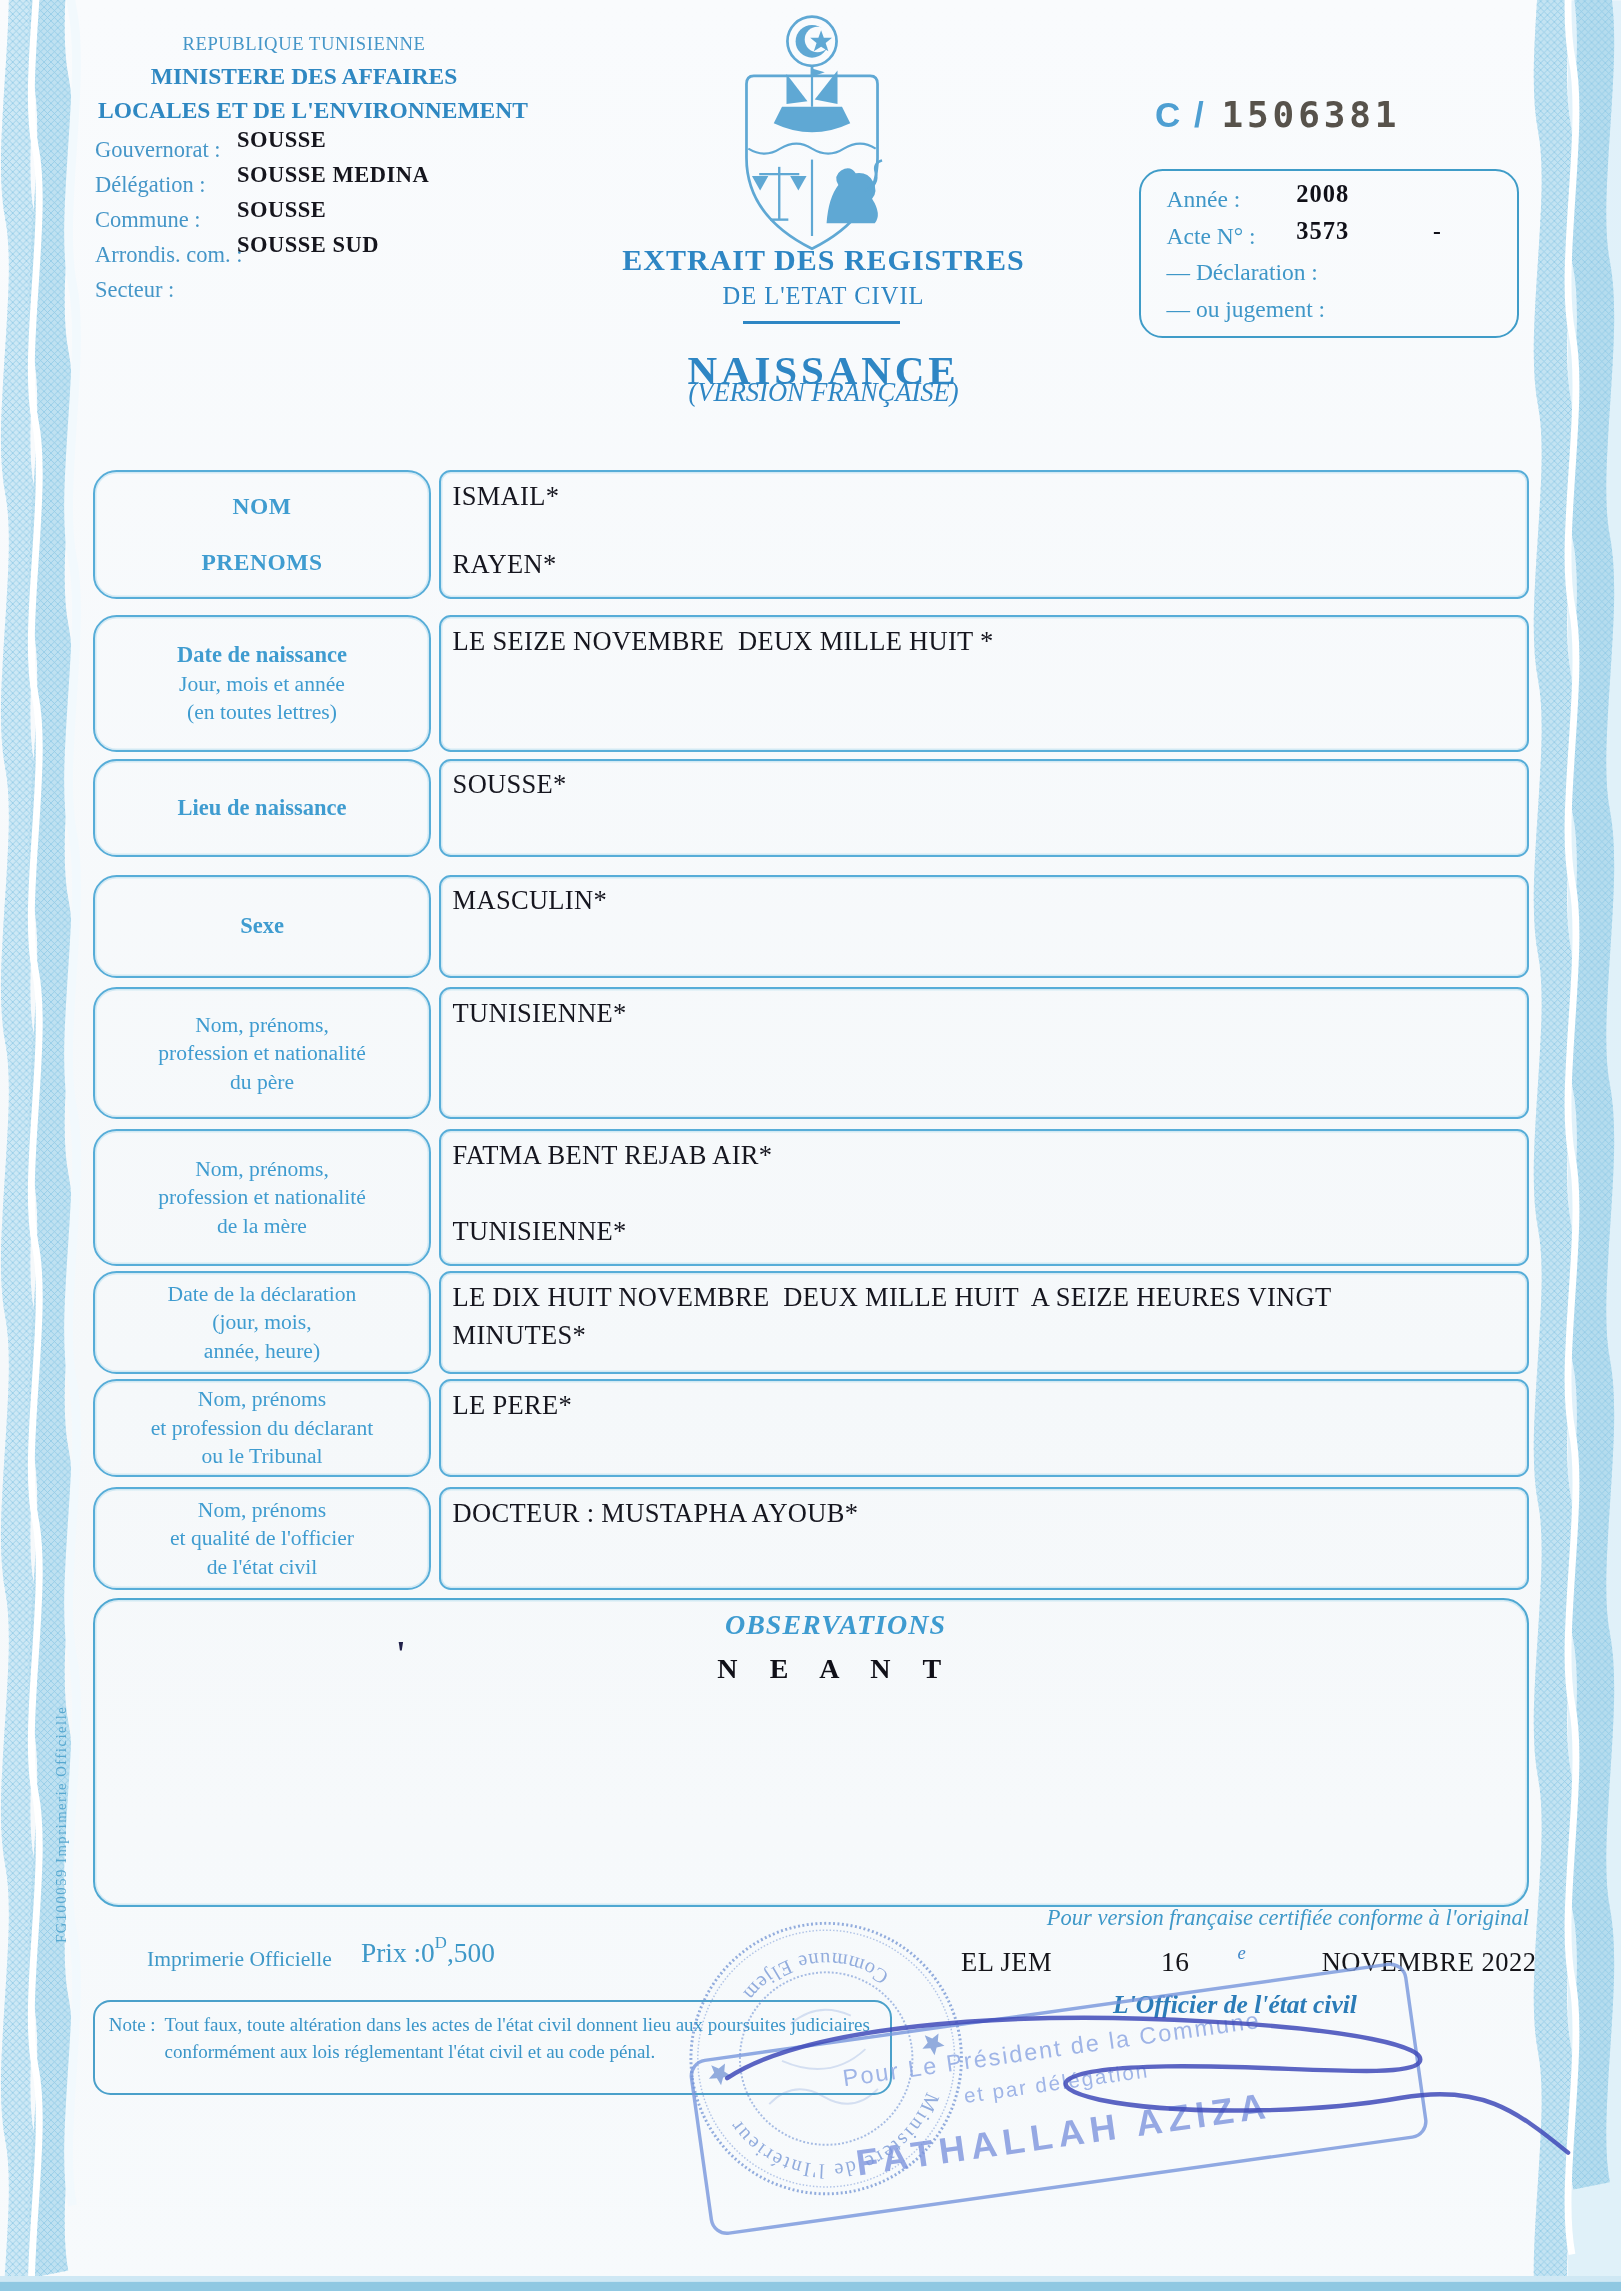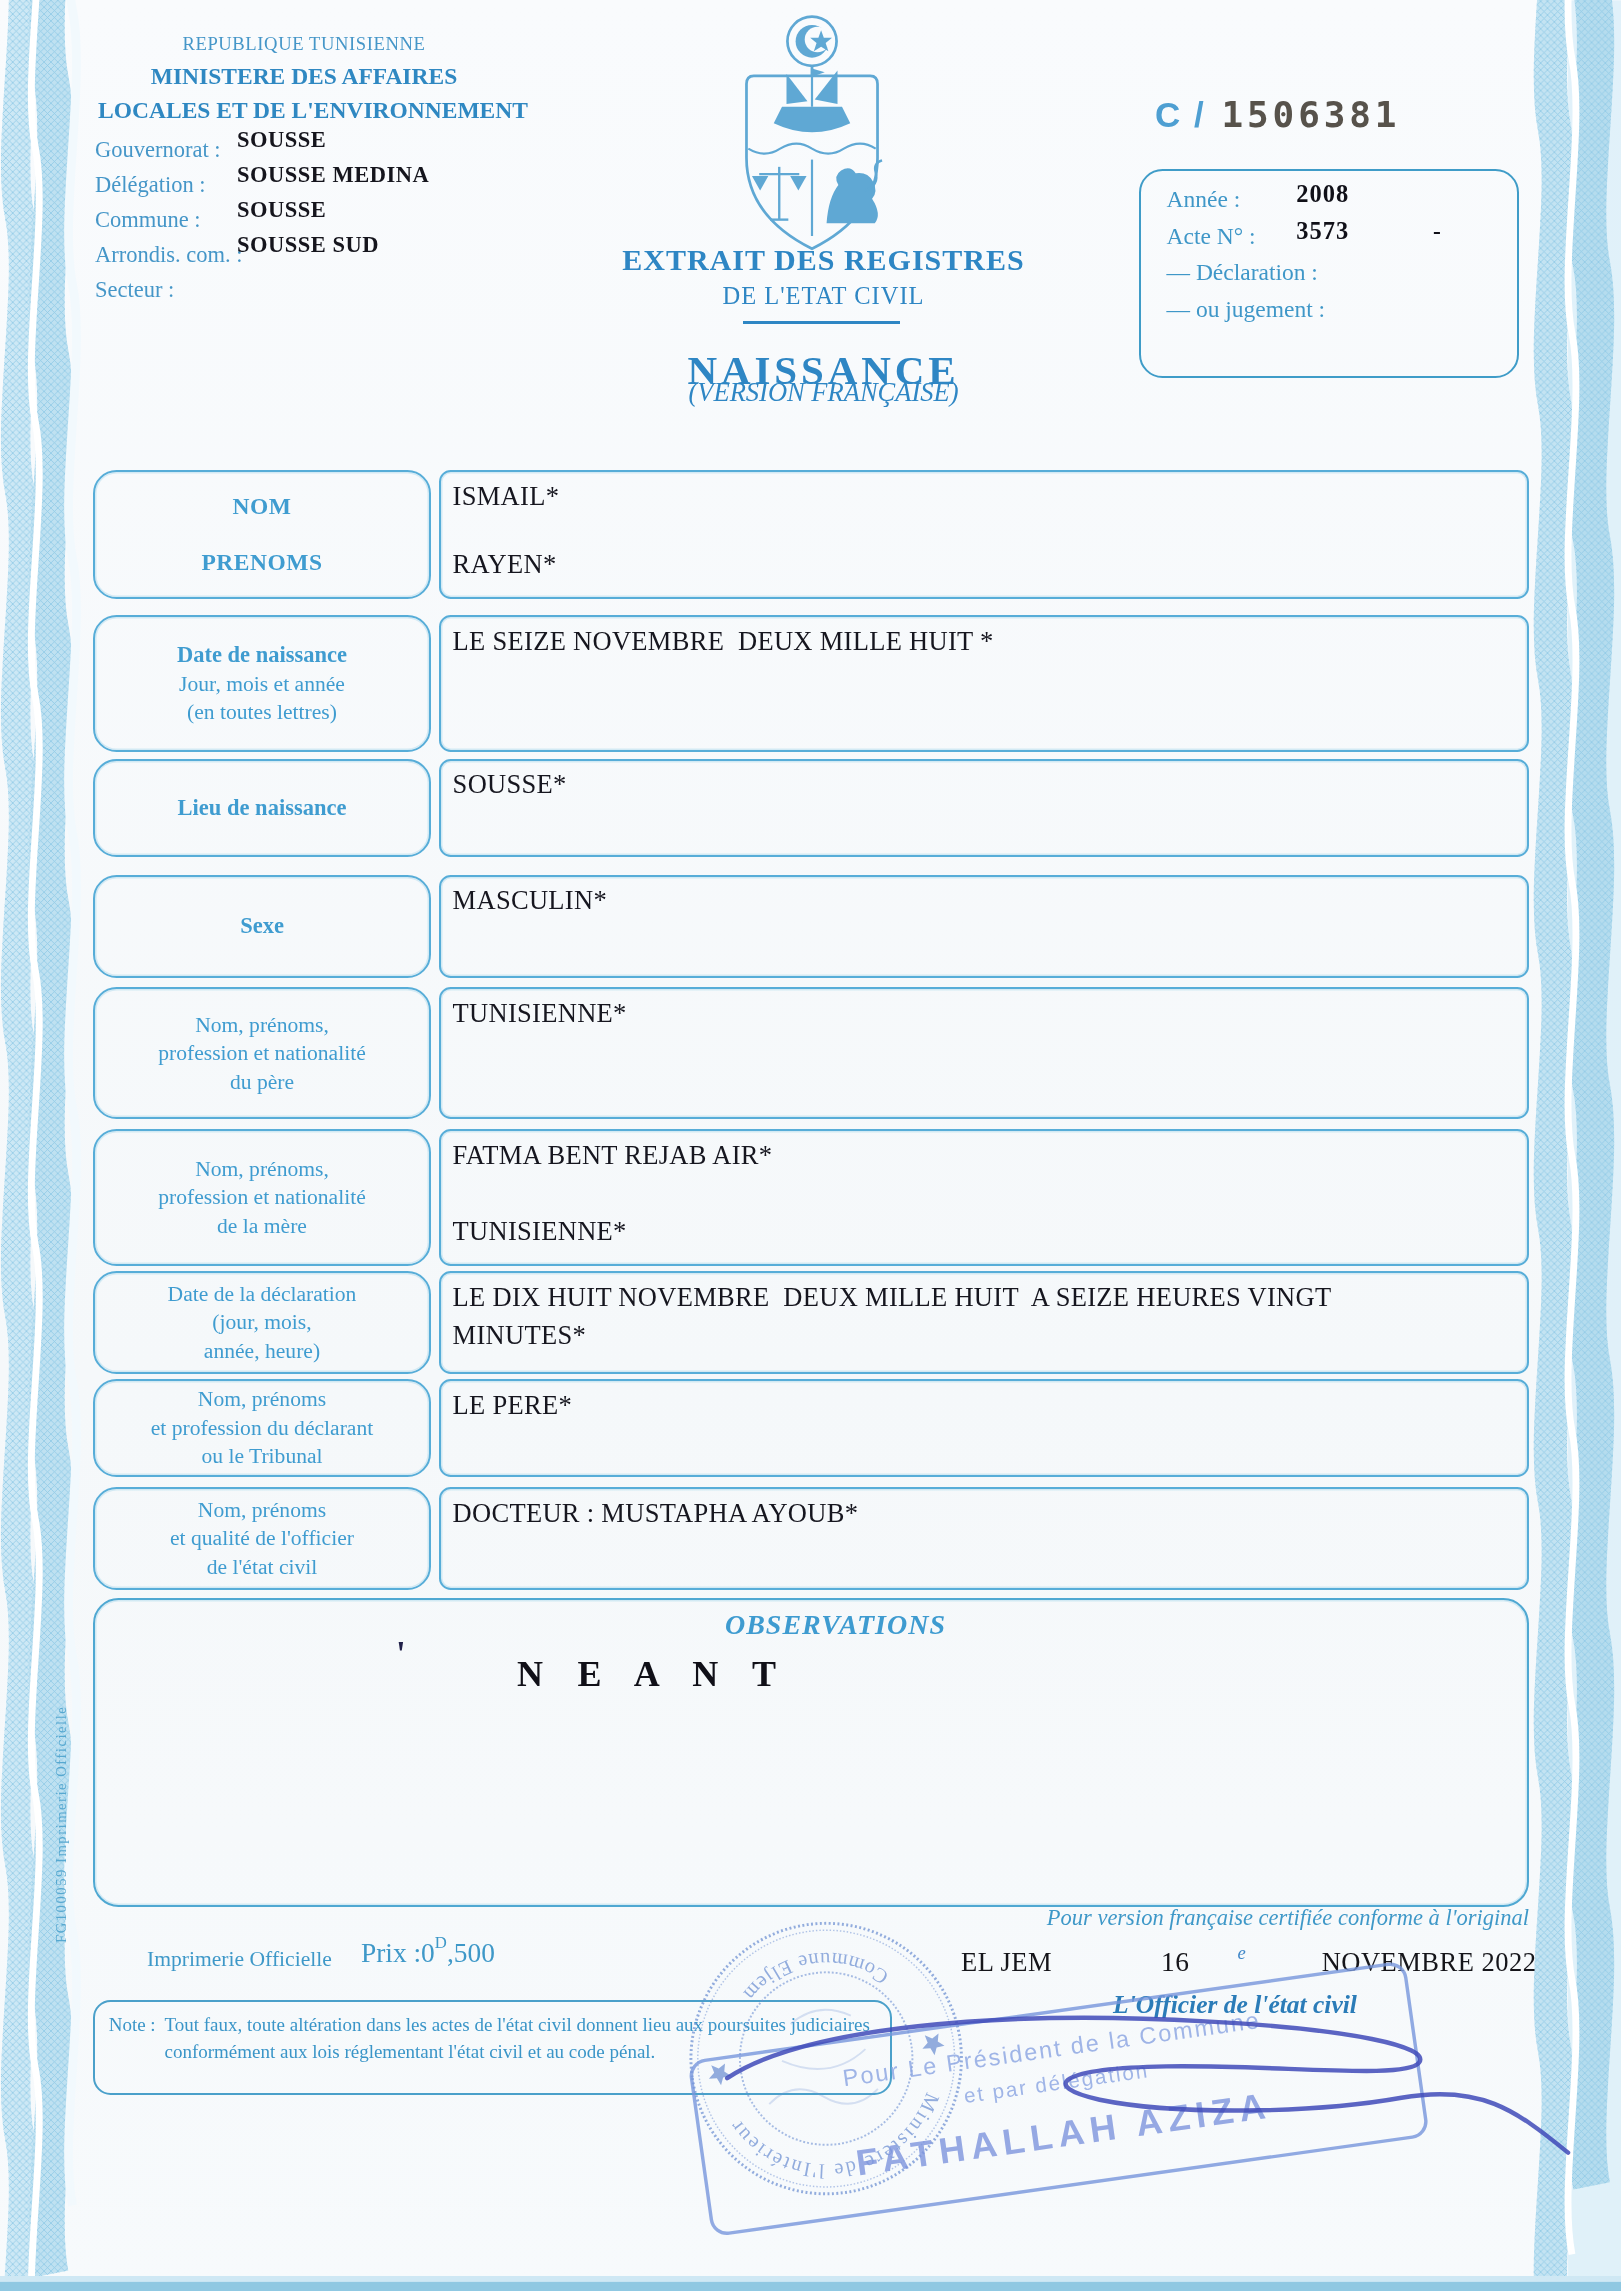--- a/index.html
+++ b/index.html
@@ -21,21 +21,21 @@
   .af-row{position:relative;height:35px;}
   .af-label{font-size:22.5px;color:#4596c8;margin-top:16px;}
   .af-value{position:absolute;left:142px;top:-9.8px;font-size:22.5px;font-weight:700;
             color:#15151d;letter-spacing:0.5px;white-space:nowrap;}
   .emblem{position:absolute;left:721px;top:11.8px;z-index:2;}
   .serial{position:absolute;left:1155px;top:94px;display:flex;align-items:baseline;z-index:2;}
   .serial-prefix{font-family:"Liberation Sans",sans-serif;font-size:35px;font-weight:700;
                  color:#4e9fd2;letter-spacing:2px;}
   .serial-number{font-family:"DejaVu Sans Mono",monospace;font-size:36px;font-weight:700;
                  color:#57524b;letter-spacing:3.9px;margin-left:15.7px;}
-  .act-box{position:absolute;left:1139px;top:169px;width:380px;height:209px;z-index:2;
+  .act-box{position:absolute;left:1139px;top:169px;width:380px;height:169px;z-index:2;
            border:2.9px solid #3f9cc8;border-radius:23.5px;padding:13.7px 0 0 25.5px;}
   .act-row{font-size:23.5px;color:#3f97c8;height:37px;white-space:nowrap;}
   .act-label{display:inline-block;min-width:116px;}
   .act-value{font-weight:700;color:#101018;font-size:24.5px;margin-left:7.8px;
              position:relative;top:-4.9px;letter-spacing:1px;}
   .act-dash{color:#101018;font-weight:700;margin-left:78px;position:relative;top:-4.9px;}
   .title1{position:absolute;left:510px;top:243px;width:627px;text-align:center;
           font-size:30px;font-weight:700;color:#2e86c4;letter-spacing:1px;z-index:2;}
   .title2{position:absolute;left:510px;top:282px;width:627px;text-align:center;
           font-size:24.5px;color:#2e86c4;letter-spacing:1px;z-index:2;}
@@ -66,22 +66,22 @@
   .fvalue .vline{white-space:pre-wrap;}
   .fvalue.spread{display:flex;flex-direction:column;justify-content:space-between;
                  padding-bottom:13.7px;}
 
   
   .obs-box{position:absolute;left:93px;top:1598px;width:1436px;height:309px;z-index:2;
            border:2.9px solid #4fa8d2;border-radius:25.5px;
            box-shadow:inset 0 0 0 1.5px rgba(130,198,230,.3);}
   .obs-title{position:absolute;left:517px;top:1609px;width:637px;text-align:center;z-index:2;
              font-size:28px;font-weight:700;font-style:italic;color:#3e9bd0;letter-spacing:1px;}
-  .obs-value{position:absolute;left:517px;top:1653px;width:637px;z-index:2;
-             font-size:36px;font-weight:700;color:#101018;letter-spacing:12.7px;}
+  .obs-value{position:absolute;left:517px;top:1653px;width:637px;text-align:center;z-index:2;
+             font-size:28px;font-weight:700;color:#101018;letter-spacing:12.7px;}
   .stray-mark{position:absolute;left:396px;top:1635px;font-size:35px;font-weight:700;
               color:#21214a;z-index:2;}
   .side-code{position:absolute;left:53px;top:1629px;height:314px;writing-mode:vertical-rl;
              transform:rotate(180deg);font-size:14.7px;color:#57a8d0;letter-spacing:1.5px;z-index:2;}
 
   
   .certification{position:absolute;left:980px;top:1905px;width:549px;text-align:right;z-index:2;
                  font-size:22.5px;font-style:italic;color:#3e98c8;}
   .place-date{position:absolute;left:961px;top:1947px;z-index:2;font-size:26.5px;color:#15151a;
               display:flex;align-items:center;letter-spacing:0.5px;gap:48px;}

